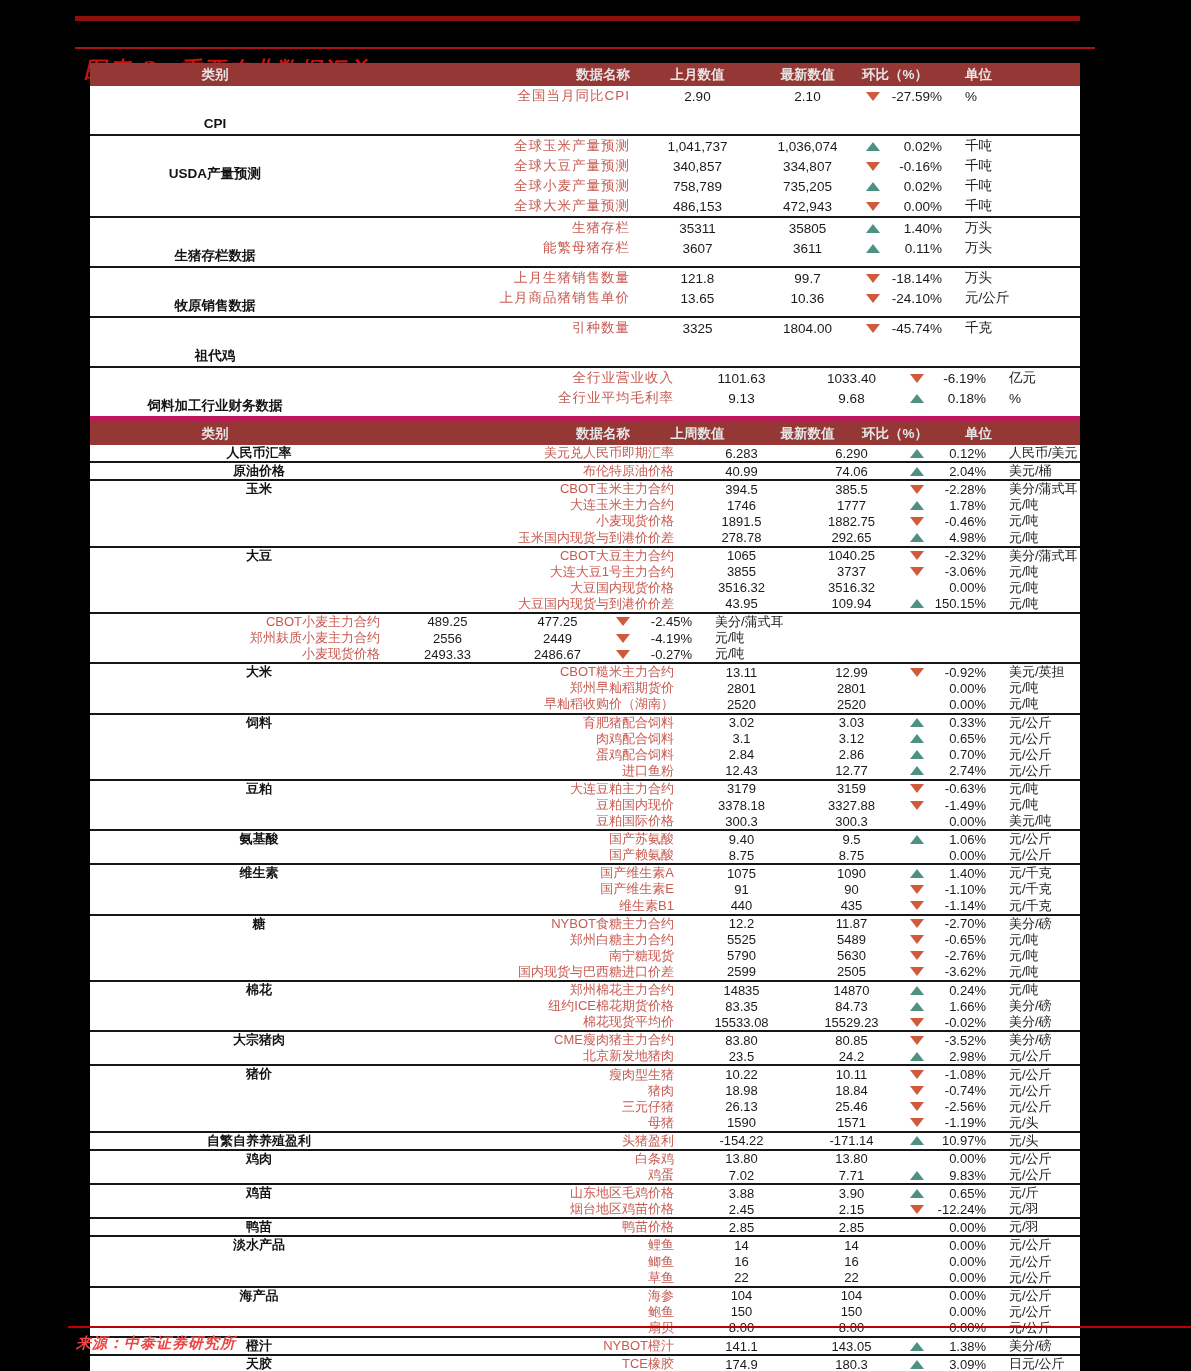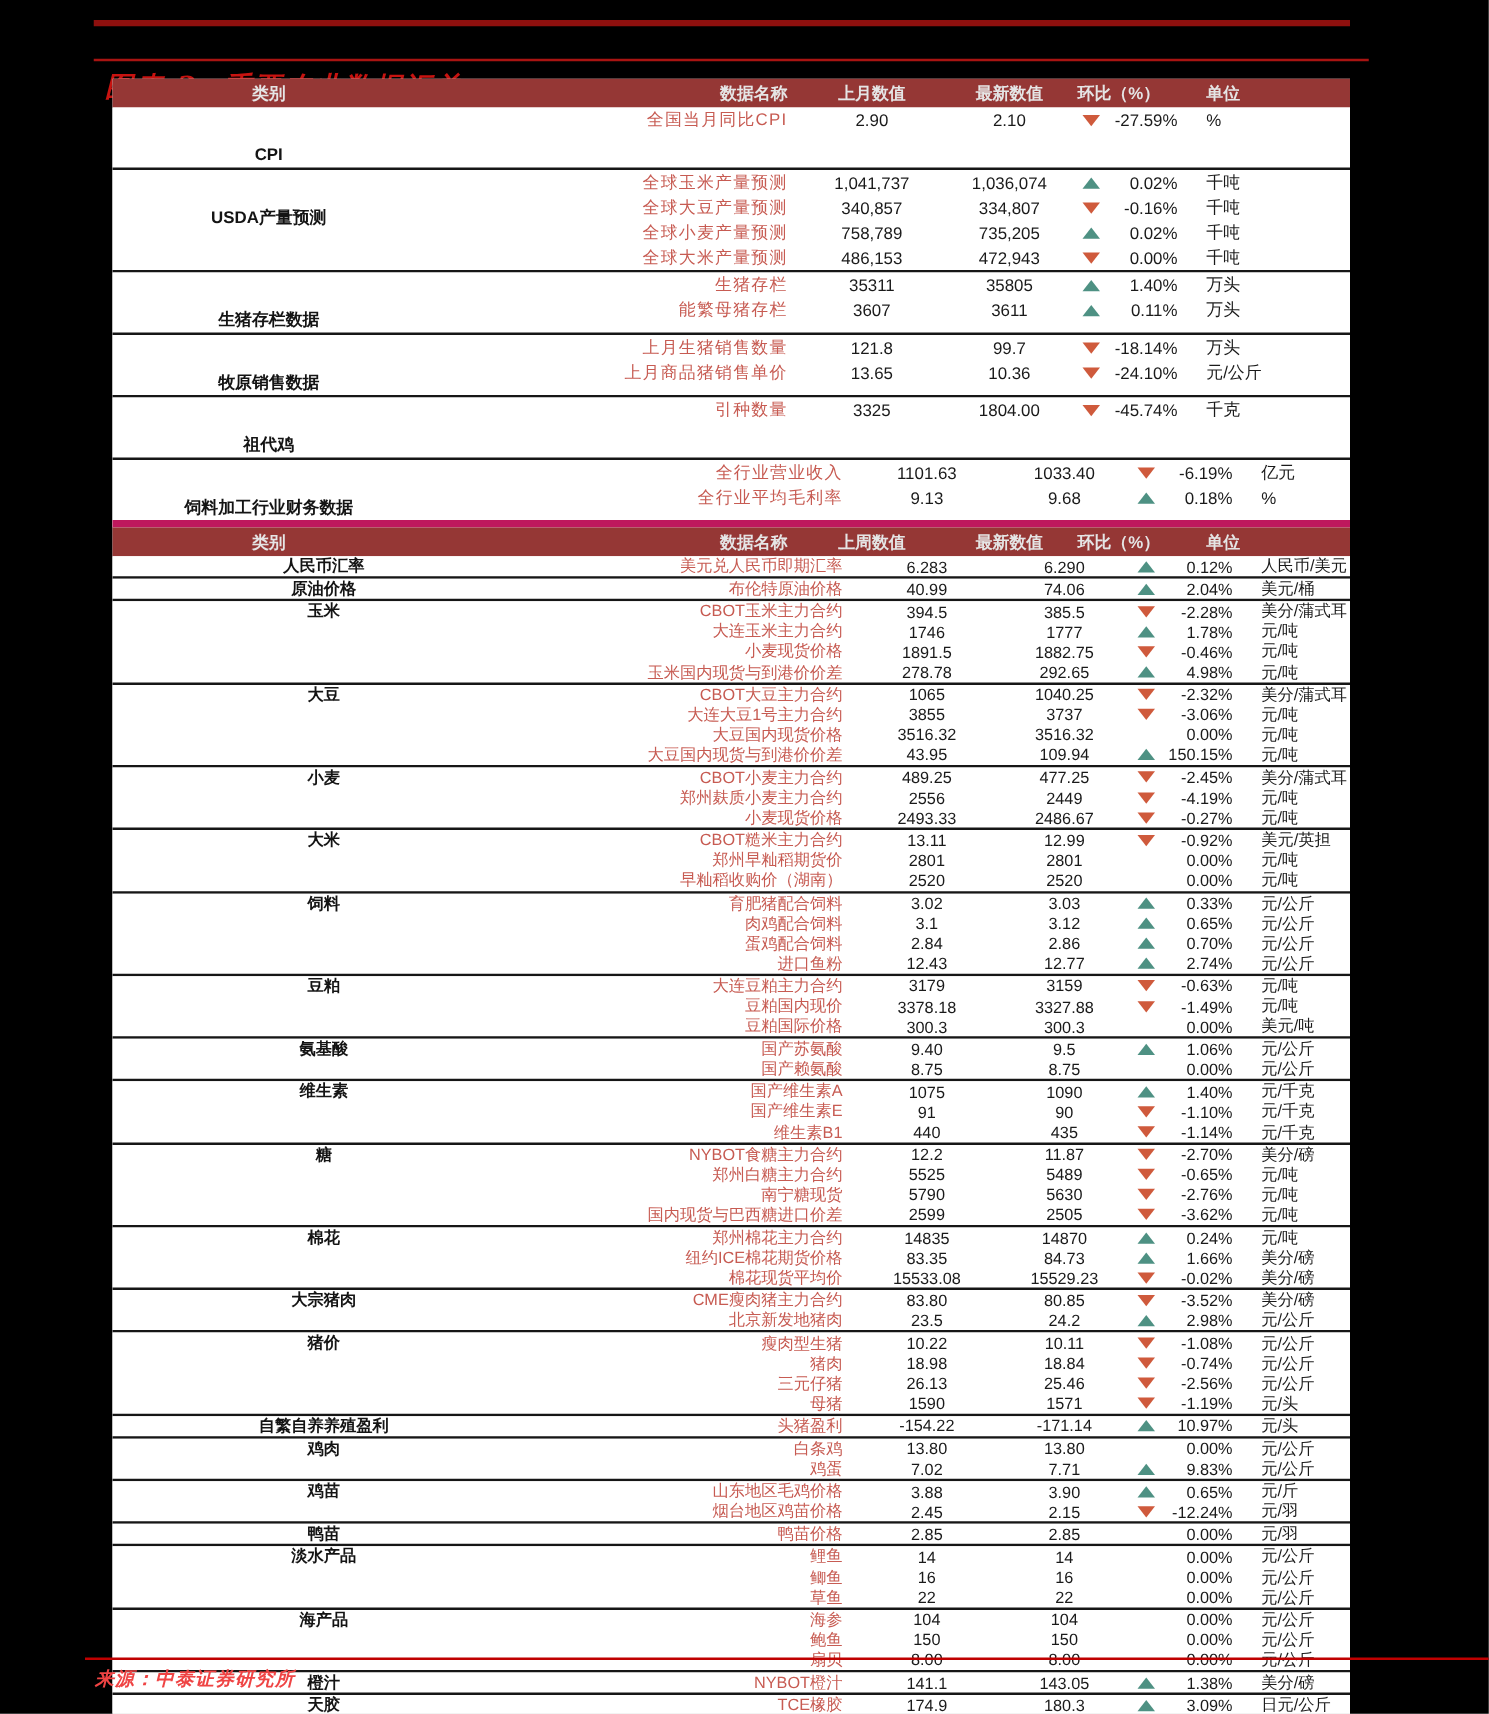--- a/index.html
+++ b/index.html
@@ -386,21 +386,20 @@
               <div class="tri up">
                 <i></i>
               </div>
               <div class="pct">150.15%</div>
             </div>
             <div class="c-unit">元/吨</div>
           </div>
         </div>
       </div>
       <div class="group">
-        <div class="c-cat">小麦</div>
         <div class="rows">
           <div class="row">
             <div class="c-name">CBOT小麦主力合约</div>
             <div class="c-prev">489.25</div>
             <div class="c-latest">477.25</div>
             <div class="c-change">
               <div class="tri down">
                 <i></i>
               </div>
               <div class="pct">-2.45%</div>

